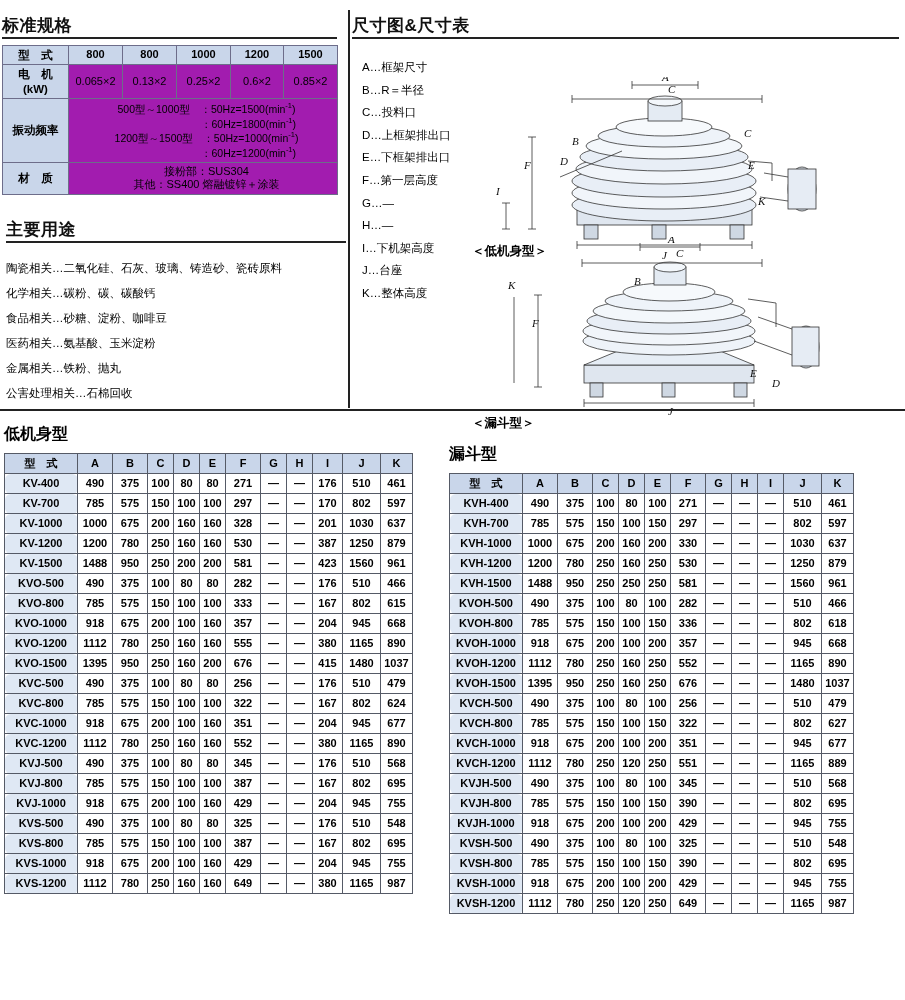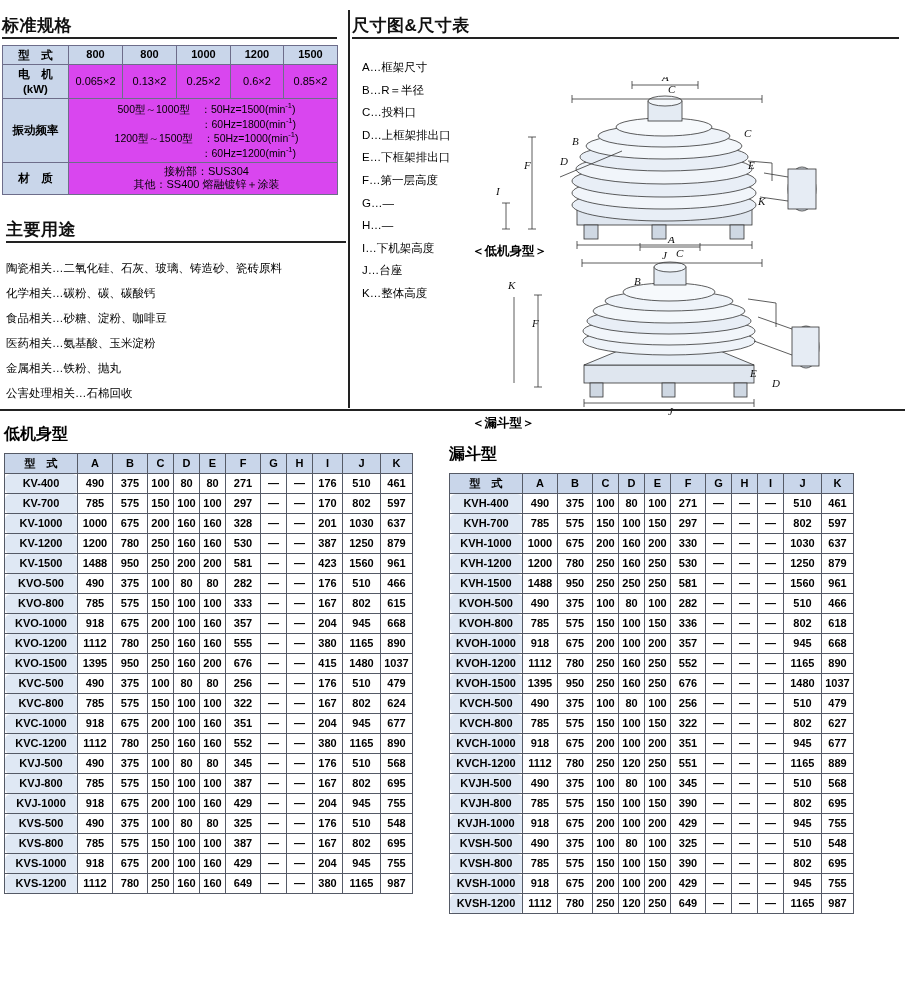--- a/index.html
+++ b/index.html
@@ -58,21 +58,21 @@
     background: #c9d6ea;
     font-weight: bold;
     font-size: 11px;
   }
   table.spec .lbl {
     background: #c9d6ea;
     font-weight: bold;
     width: 66px;
     font-size: 11.5px;
   }
-  table.spec .val { background: #d946ef; }
+  table.spec .val { background: #a21caf; }
   .freq-cell {
     text-align: left;
     padding-left: 10px !important;
     font-size: 10.5px;
     white-space: nowrap;
   }
   .freq-line { display: block; }
   .mat-cell {
     text-align: left;
     padding-left: 10px !important;

